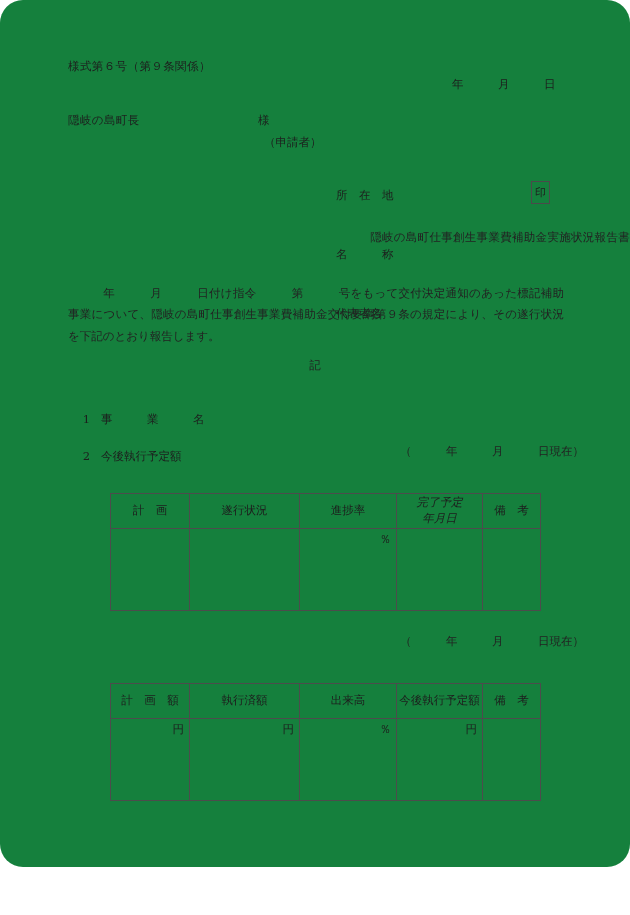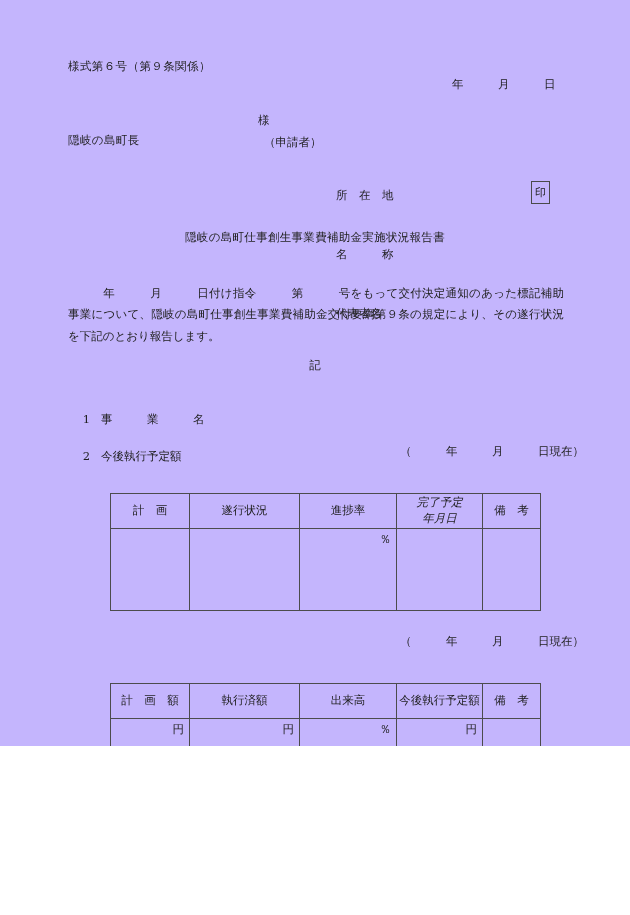--- a/index.html
+++ b/index.html
@@ -7,23 +7,24 @@
     padding: 0;
     background: #ffffff;
   }
   body {
     font-family: "DejaVu Serif", "Liberation Serif", serif;
     color: #222222;
   }
   #page {
     position: relative;
     width: 630px;
-    height: 746px;
-    background: #c4b5fd;
+    height: 867px;
+    background: #15803d;
     overflow: hidden;
+    border-radius: 23px;
   }
   .abs { position: absolute; }
 
   
   .t {
     font-size: 11.5px;
     line-height: 1.55;
     white-space: pre;
     color: #1d1d1d;
   }
@@ -31,21 +32,21 @@
 
   
   #form-no {
     left: 68px; top: 58px;
   }
   #header-date {
     left: 452px; top: 76px;
     letter-spacing: 0px;
   }
   #addressee {
-    left: 68px; top: 112px; margin-top: 20px;
+    left: 68px; top: 112px;
   }
   #addressee-sama {
     left: 258px; top: 112px;
   }
 
   
   #applicant-label {
     left: 264px; top: 134px;
   }
   #applicant-fields {
@@ -61,21 +62,21 @@
     justify-content: center;
     font-size: 11px;
     line-height: 1;
     color: #1d1d1d;
   }
 
   
   #doc-title {
     left: 0; top: 230px;
     width: 630px;
-    text-align: center;
+    text-align: right;
     font-size: 11.5px;
     letter-spacing: 0.3px;
   }
 
   
   #body-para {
     left: 68px; top: 283px;
     width: 496px;
     font-size: 11.5px;
     line-height: 1.85;

